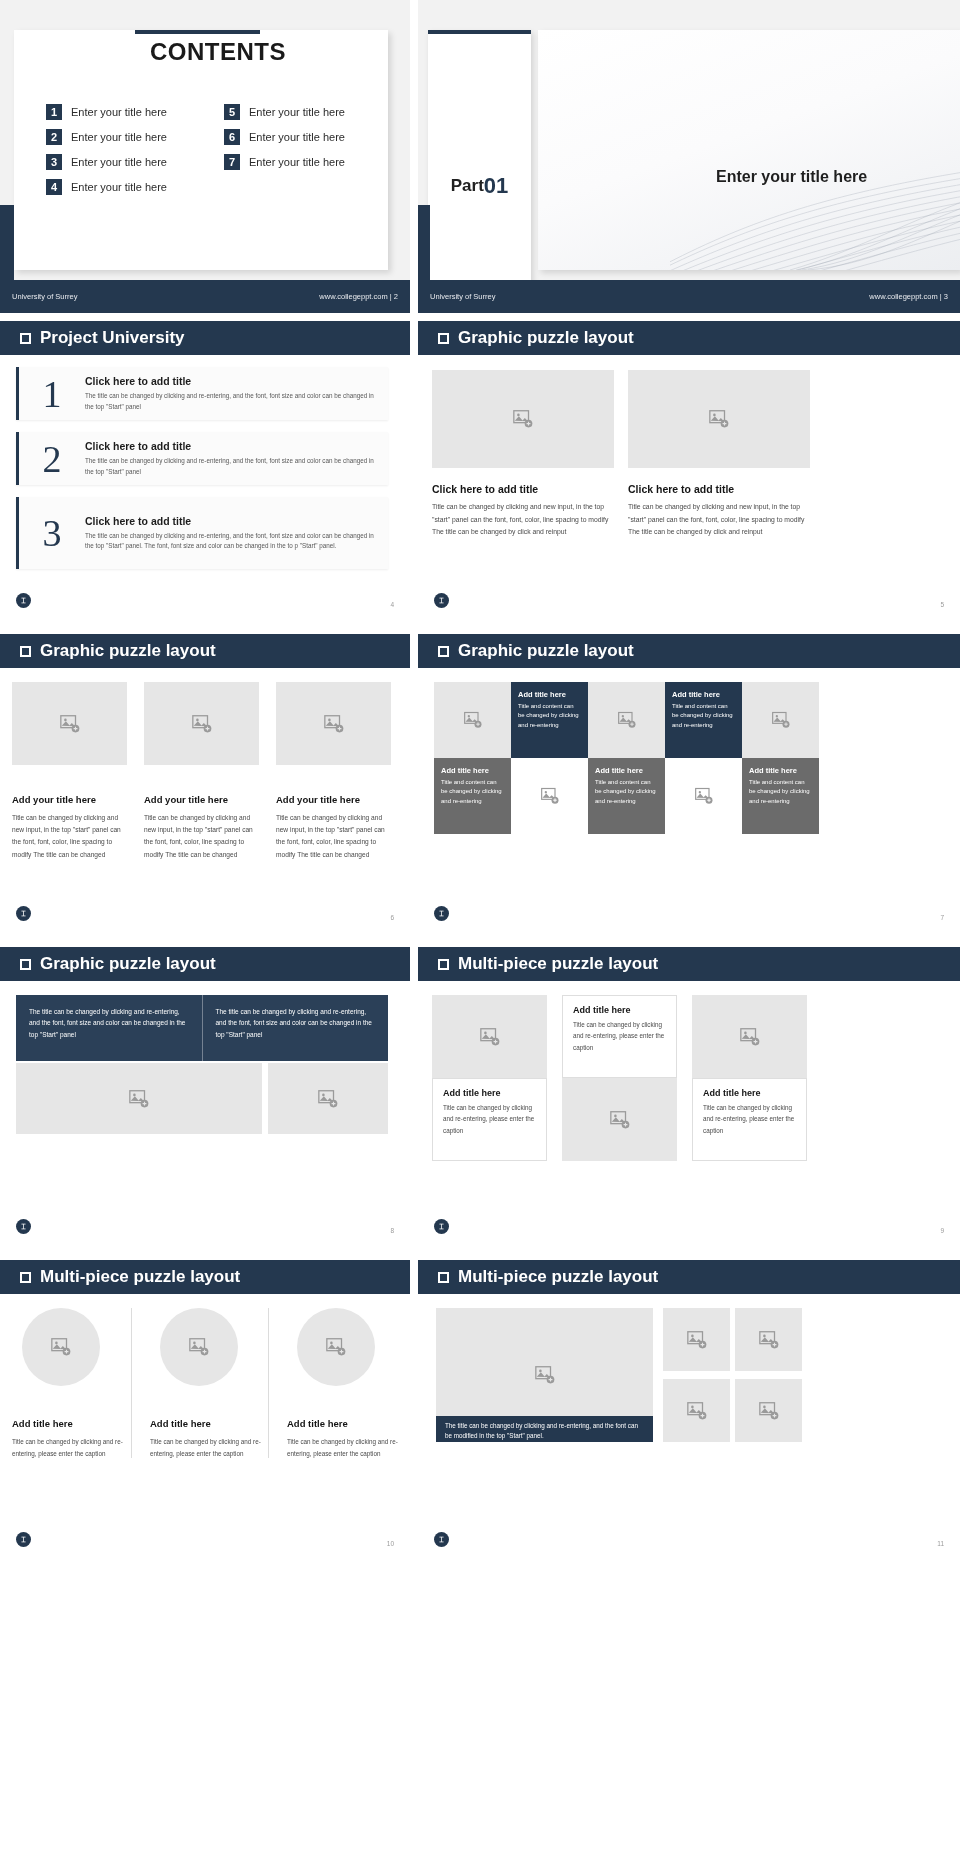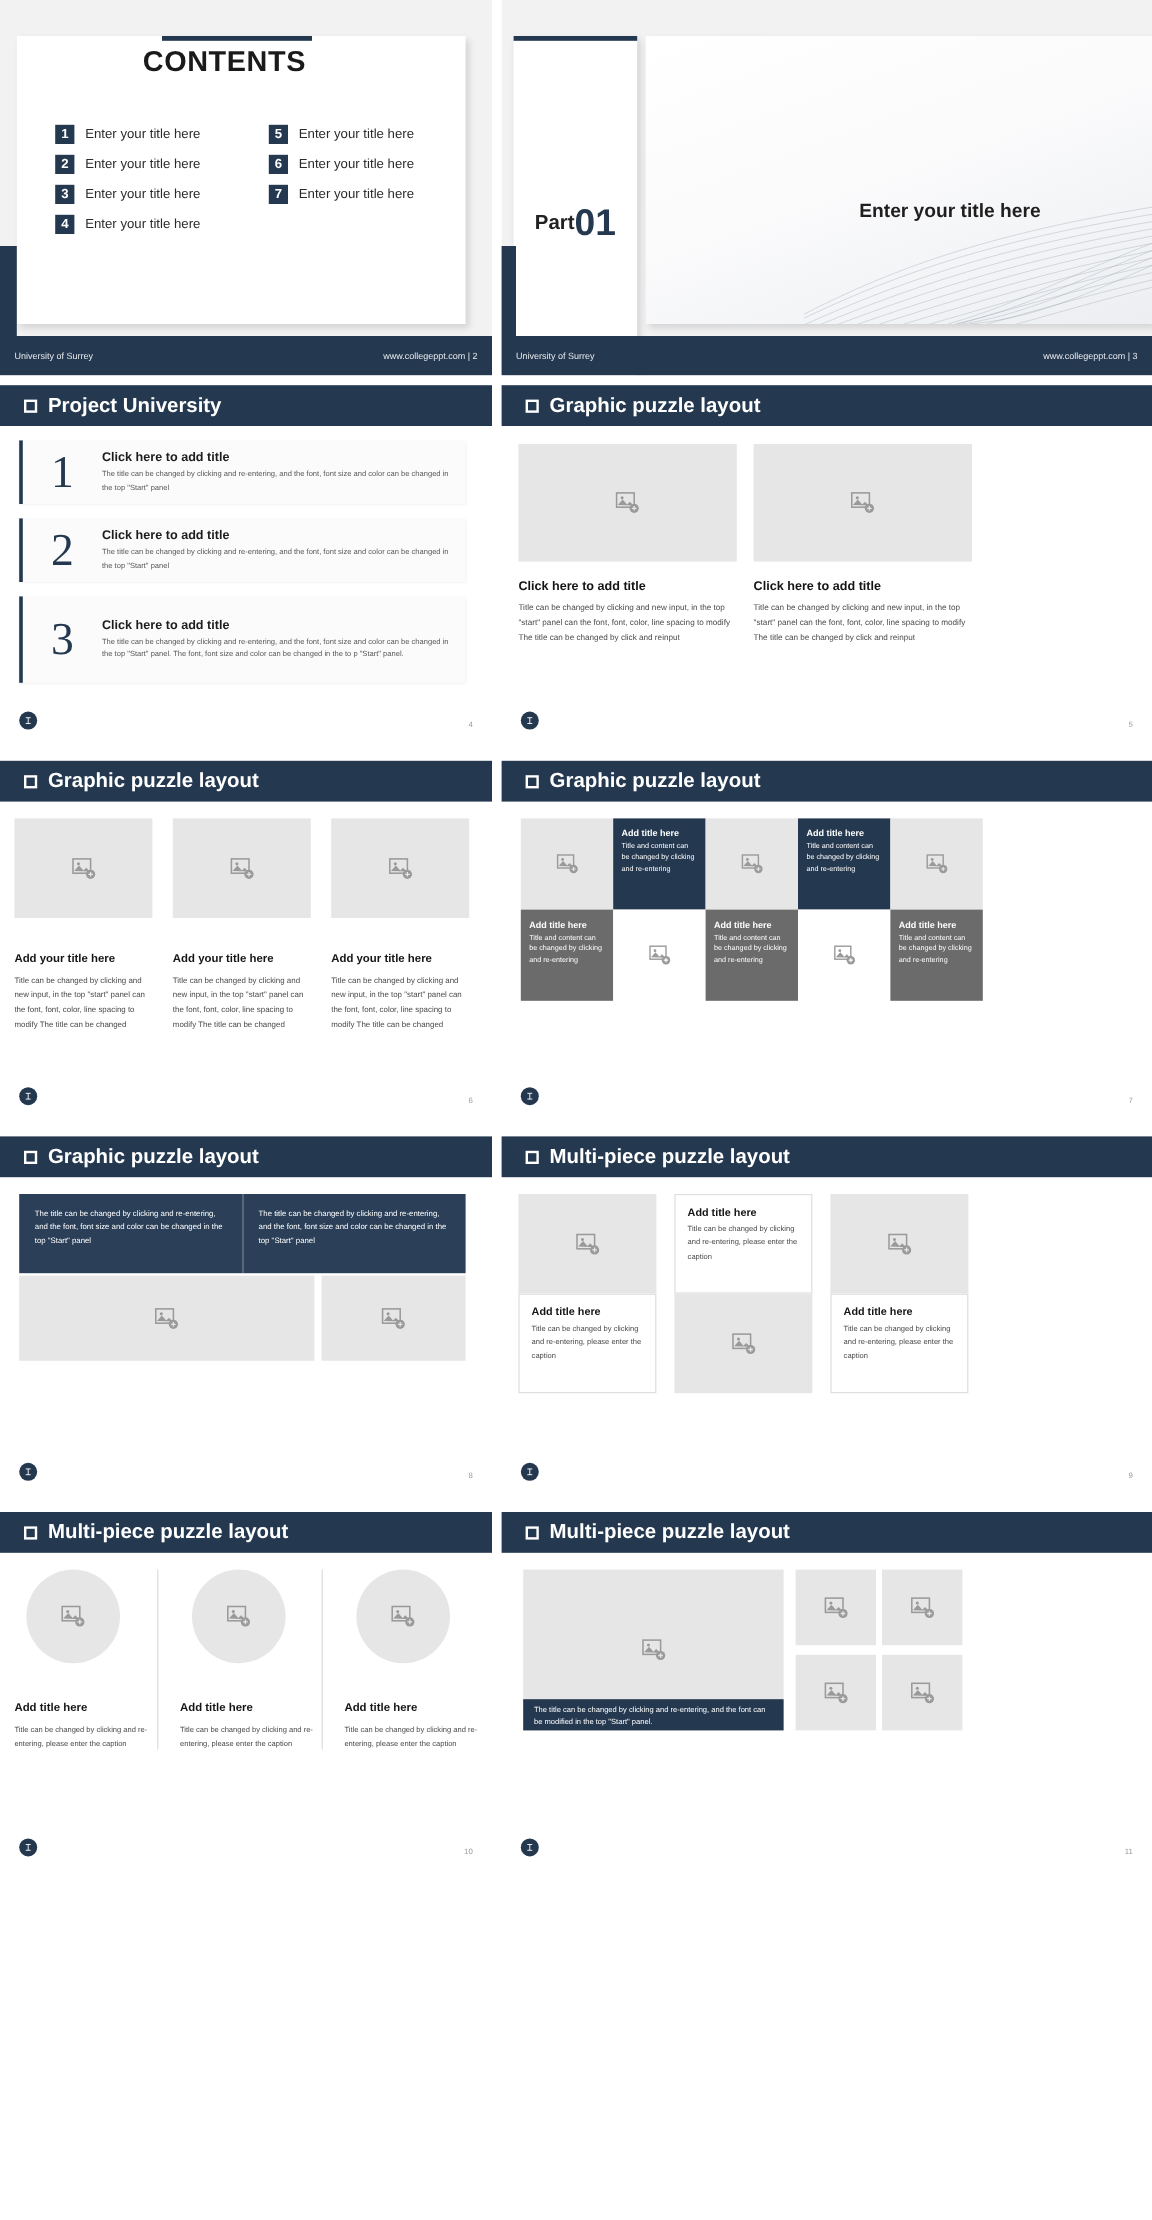--- a/index.html
+++ b/index.html
@@ -25,21 +25,21 @@
   .slide.r { padding-left: 8px; }
 
   
   .s2-bg { position:absolute; inset:0; background:#f2f2f2; }
   .s2-card {
     position:absolute; left:14px; top:30px; width:374px; height:240px;
     background:#ffffff; box-shadow: 3px 3px 6px rgba(0,0,0,0.13);
   }
   .s2-rule { position:absolute; left:135px; top:30px; width:125px; height:4px; background:#24384f; }
   .s2-title {
-    position:absolute; left:0; top:38px; width:374px;
+    position:absolute; left:31px; top:38px; width:374px;
     text-align:center; font-size:24px; font-weight:bold; letter-spacing:.5px;
     color:#1a1a1a;
   }
   .s2-list { position:absolute; left:46px; top:104px; width:340px;
     display:grid; grid-template-columns: 160px 160px; column-gap:18px; row-gap:9px; }
   .s2-item { display:flex; align-items:center; gap:9px; }
   .s2-num {
     width:16px; height:16px; background:#24384f; color:#fff;
     font-size:11px; font-weight:bold; display:flex; align-items:center; justify-content:center;
     flex:0 0 auto;
@@ -55,21 +55,21 @@
     box-shadow: 3px 3px 6px rgba(0,0,0,0.13);
     overflow:hidden;
   }
   .s3-card {
     position:absolute; left:18px; top:30px; width:103px; height:312px;
     background:#ffffff; box-shadow:2px 3px 6px rgba(0,0,0,0.14);
     display:flex; flex-direction:row; align-items:center; justify-content:center;
   }
   .s3-rule { position:absolute; left:18px; top:30px; width:103px; height:4px; background:#24384f; }
   .s3-part { font-size:17px; font-weight:bold; color:#212121; line-height:1.05; }
-  .s3-no { font-size:31px; font-weight:bold; color:#24384f; line-height:1.05; }
+  .s3-no { font-size:22px; font-weight:bold; color:#24384f; line-height:1.05; }
   .s3-ent {
     position:absolute; left:178px; top:138px; font-size:16px; font-weight:bold; color:#1f1f1f;
   }
   .s3-leftbar { position:absolute; left:8px; top:205px; width:12px; bottom:33px; background:#24384f; }
   .s3-wave { position:absolute; right:0; bottom:0; width:290px; height:115px; }
 
   
   .f1 {
     position:absolute; left:0; right:0; bottom:0; height:33px; background:#24384f;
     display:flex; align-items:center; justify-content:space-between;

